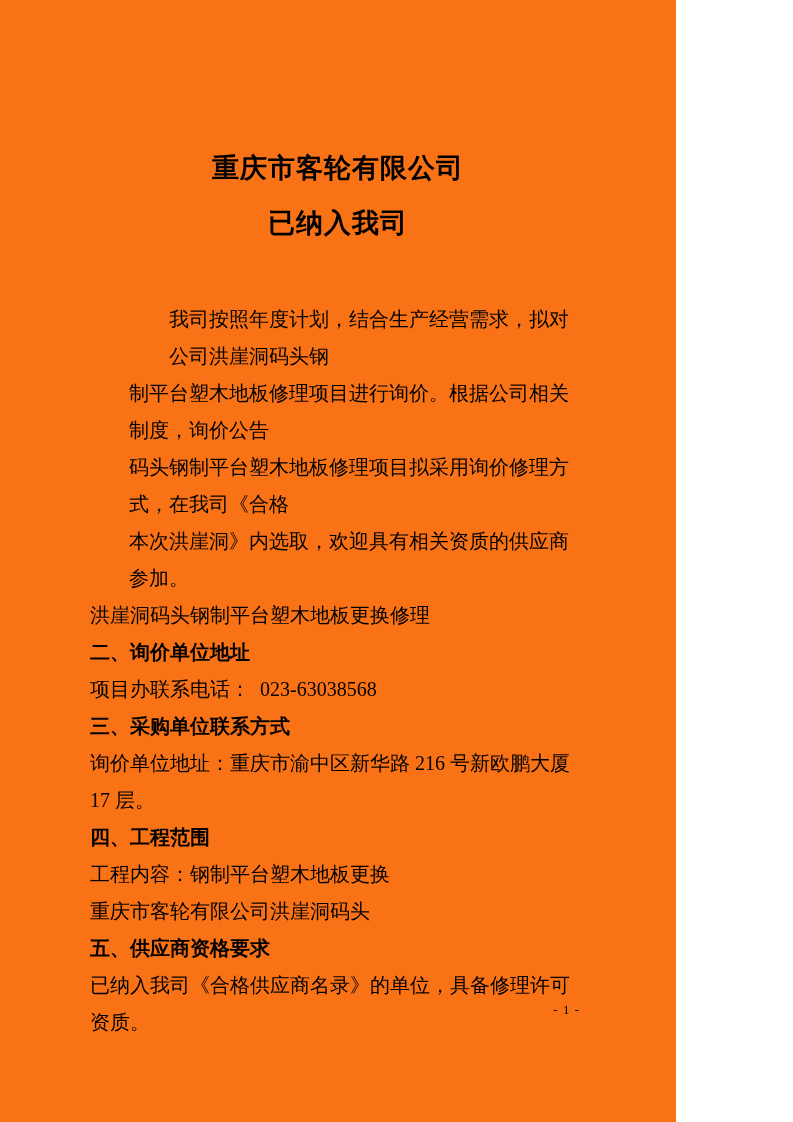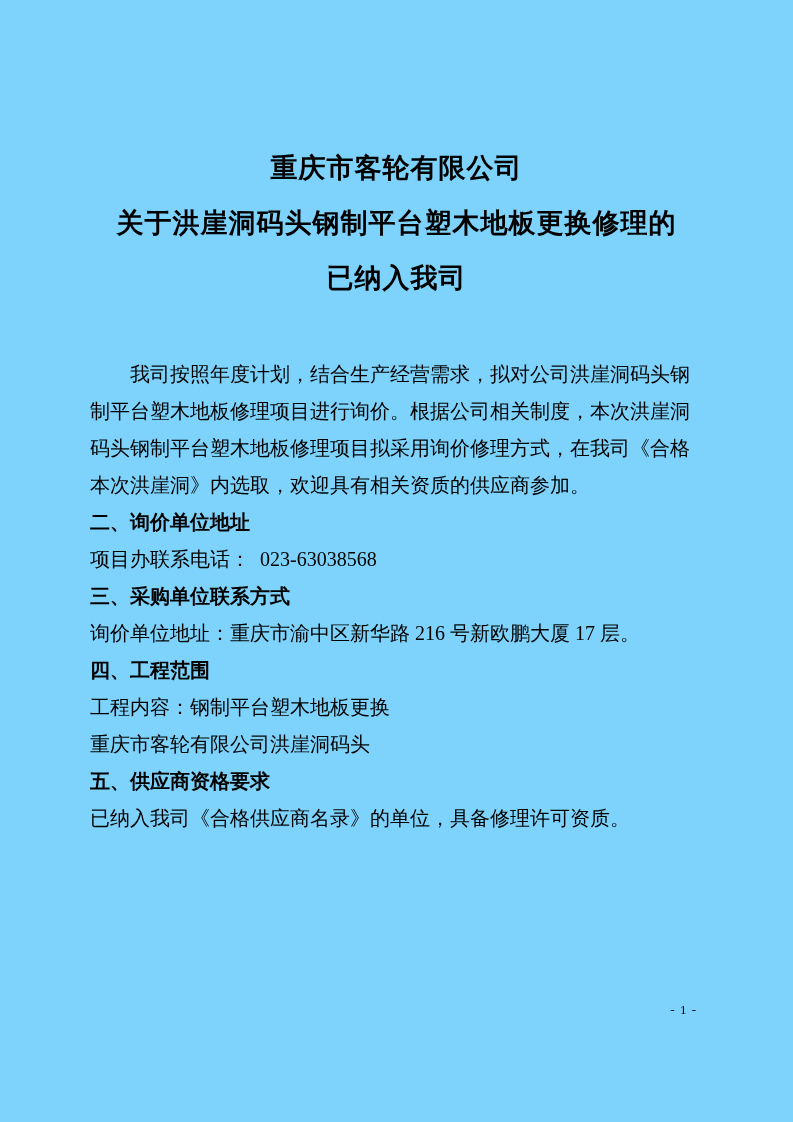--- a/index.html
+++ b/index.html
@@ -2,23 +2,23 @@
 <html><head>
 <meta charset="utf-8">
 <style>
   html, body {
     margin: 0;
     padding: 0;
     background: #ffffff;
   }
   .page {
     position: relative;
-    width: 793px;
+    width: 676px;
     height: 1122px;
-    background: #7dd3fc;
+    background: #f97316;
     color: #000000;
     font-family: "Liberation Serif", "DejaVu Serif", serif;
     overflow: hidden;
     box-sizing: border-box;
   }
   .titles {
     padding-top: 141px;
     text-align: center;
     font-family: "Liberation Sans", "DejaVu Sans", sans-serif;
     font-weight: bold;
@@ -34,20 +34,21 @@
     font-size: 20px;
     line-height: 37px;
   }
   .content p, .content h2, .content section {
     margin: 0;
     padding: 0;
   }
   .line {
     display: block;
     white-space: pre-wrap;
+    margin-left: 39px;
   }
   .indent {
     padding-left: 40px;
   }
   .heading {
     font-family: "Liberation Sans", "DejaVu Sans", sans-serif;
     font-weight: bold;
     font-size: 20px;
     line-height: 37px;
     padding-left: 40px;
@@ -66,34 +67,34 @@
     font-family: "Liberation Serif", "DejaVu Serif", serif;
   }
 </style>
 </head>
 <body>
 
 <div class="page">
 
   <header class="titles">
     <div class="title-line">重庆市客轮有限公司</div>
-    <div class="title-line">关于洪崖洞码头钢制平台塑木地板更换修理的</div>
     <div class="title-line">已纳入我司</div>
   </header>
 
   <main class="content">
 
     <p class="intro">
       <span class="line indent">我司按照年度计划，结合生产经营需求，拟对公司洪崖洞码头钢</span>
-      <span class="line">制平台塑木地板修理项目进行询价。根据公司相关制度，本次洪崖洞</span>
+      <span class="line">制平台塑木地板修理项目进行询价。根据公司相关制度，询价公告</span>
       <span class="line">码头钢制平台塑木地板修理项目拟采用询价修理方式，在我司《合格</span>
       <span class="line">本次洪崖洞》内选取，欢迎具有相关资质的供应商参加。</span>
     </p>
 
     <section>
+      <p class="body-line">洪崖洞码头钢制平台塑木地板更换修理</p>
     </section>
 
     <section>
       <h2 class="heading">二、询价单位地址</h2>
       <p class="body-line">项目办联系电话：  023-63038568</p>
     </section>
 
     <section>
       <h2 class="heading">三、采购单位联系方式</h2>
       <p class="body-line">询价单位地址：重庆市渝中区新华路 216 号新欧鹏大厦 17 层。</p>

